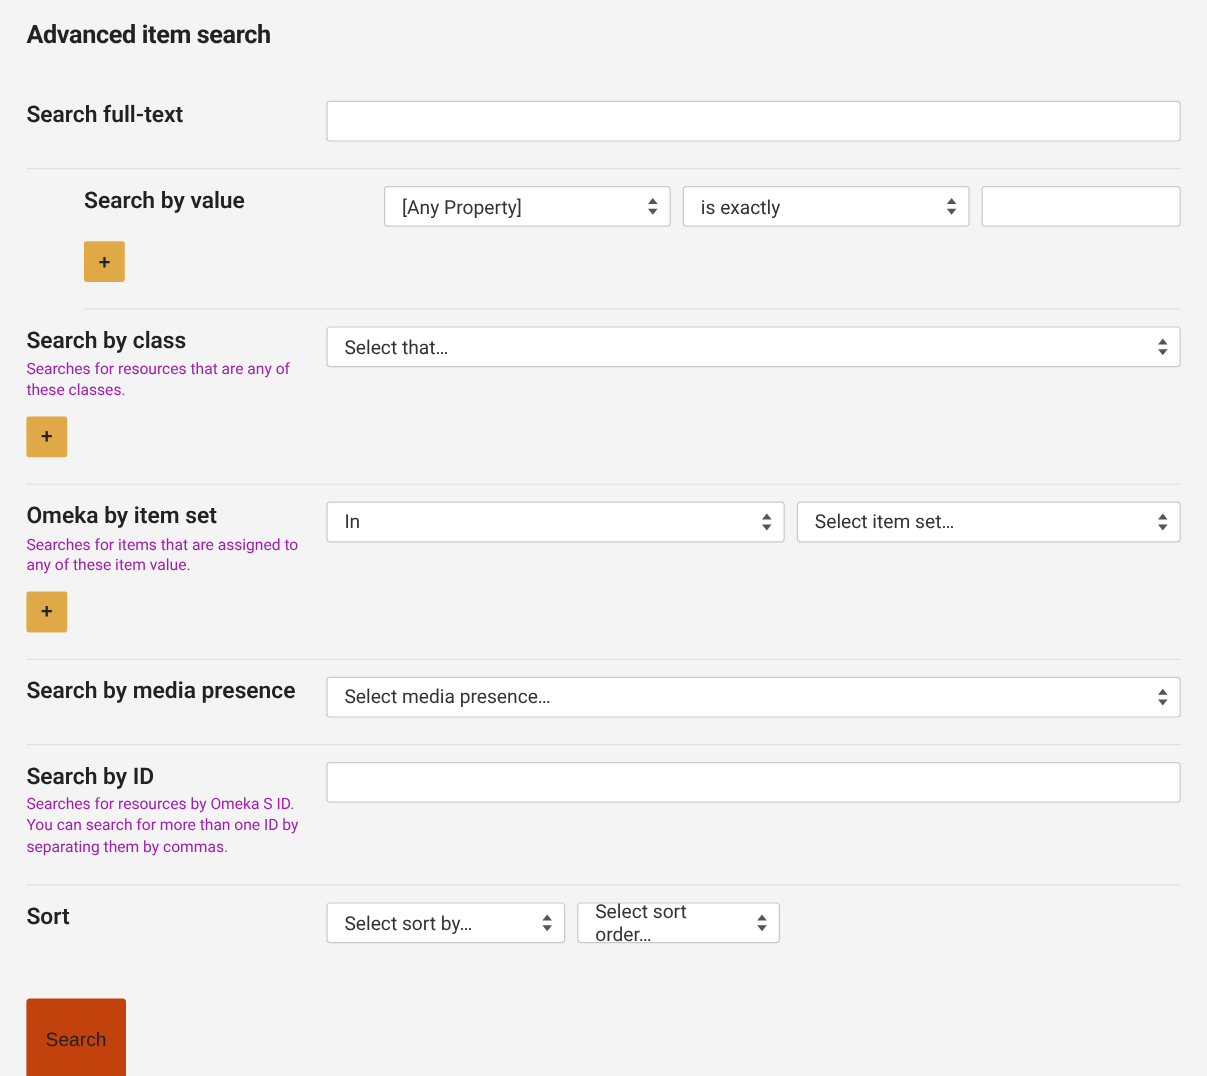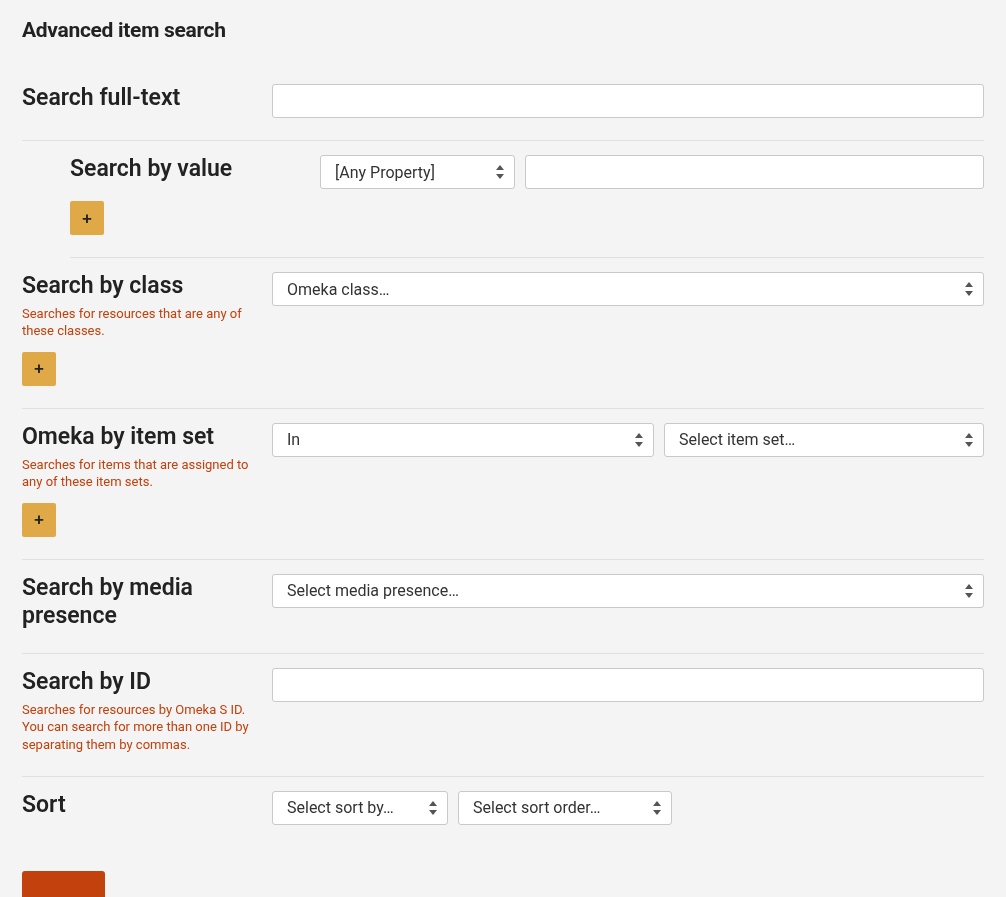--- a/index.html
+++ b/index.html
@@ -26,28 +26,28 @@
     border-bottom: 1px solid #e0e0e0;
     padding: 14px 0 22px 0;
   }
   .field-row.last { border-bottom: none; padding-bottom: 18px;}
   .label-col {
     width: 250px;
     flex: 0 0 250px;
     padding-right: 18px;
   }
   .label-title {
-    font-size: 23px;
+    font-size: 19px;
     font-weight: 600;
     color: #222;
     line-height: 1.25;
   }
   .label-desc {
     font-size: 13px;
-    color: #c2410c;
+    color: #a21caf;
     line-height: 1.35;
     margin-top: 4px;
   }
   .controls-col {
     flex: 1;
     display: flex;
     gap: 10px;
     flex-wrap: wrap;
   }
   input[type="text"].txt {
@@ -121,24 +121,24 @@
     background: #c2410c;
     border: none;
     border-radius: 3px;
     padding: 27px 16px;
     font-size: 16px;
     color: #222;
     cursor: pointer;
   }
   
   .w-full { flex: 1; }
-  .w-225 { width: 195px; }
+  .w-225 { width: 239px; }
   .w-340 { width: 382px; }
-  .w-160 { width: 176px; }
-  .w-182 { width: 214px; }
+  .w-160 { width: 199px; }
+  .w-182 { width: 169px; }
 </style>
 </head>
 <body>
 
 <div class="page">
 
   <h1 class="page-title">Advanced item search</h1>
 
   <div class="field-row">
     <div class="label-col">
@@ -149,53 +149,57 @@
     </div>
   </div>
 
   <div class="field-row" style="flex-wrap:wrap;margin-left:48px;">
     <div class="label-col">
       <div class="label-title">Search by value</div>
     </div>
     <div class="controls-col">
       <div class="select-wrap w-225">
         <span>[Any Property]</span>
+        <span class="caret"></span>
+      </div>
+      <div class="select-wrap w-225">
+        <span>is exactly</span>
         <span class="caret"></span>
       </div>
       <input type="text" class="txt" style="flex: 1 1 0%;" value="">
     </div>
     <div class="add-row">
       <button class="add-btn" aria-label="Add new value">
         <span>+</span>
       </button>
     </div>
   </div>
 
   <div class="field-row" style="flex-wrap:wrap;">
     <div class="label-col">
       <div class="label-title">Search by class</div>
       <div class="label-desc">Searches for resources that are any of these classes.</div>
     </div>
     <div class="controls-col">
       <div class="select-wrap w-full" style="flex:1;">
-        <span>Omeka class…</span>
+        <span>Select that…</span>
         <span class="caret"></span>
       </div>
     </div>
     <div class="add-row">
       <button class="add-btn" aria-label="Add new class">
         <span>+</span>
       </button>
     </div>
   </div>
 
   <div class="field-row" style="flex-wrap:wrap;">
     <div class="label-col">
       <div class="label-title">Omeka by item set</div>
-      <div class="label-desc">Searches for items that are assigned to any of these item sets.</div>
+      <div class="label-desc">Searches for items that are assigned to any of these item value.</div>
     </div>
     <div class="controls-col">
       <div class="select-wrap w-340">
         <span>In</span>
         <span class="caret"></span>
       </div>
       <div class="select-wrap" style="flex:1;">
         <span>Select item set…</span>
         <span class="caret"></span>
       </div>

